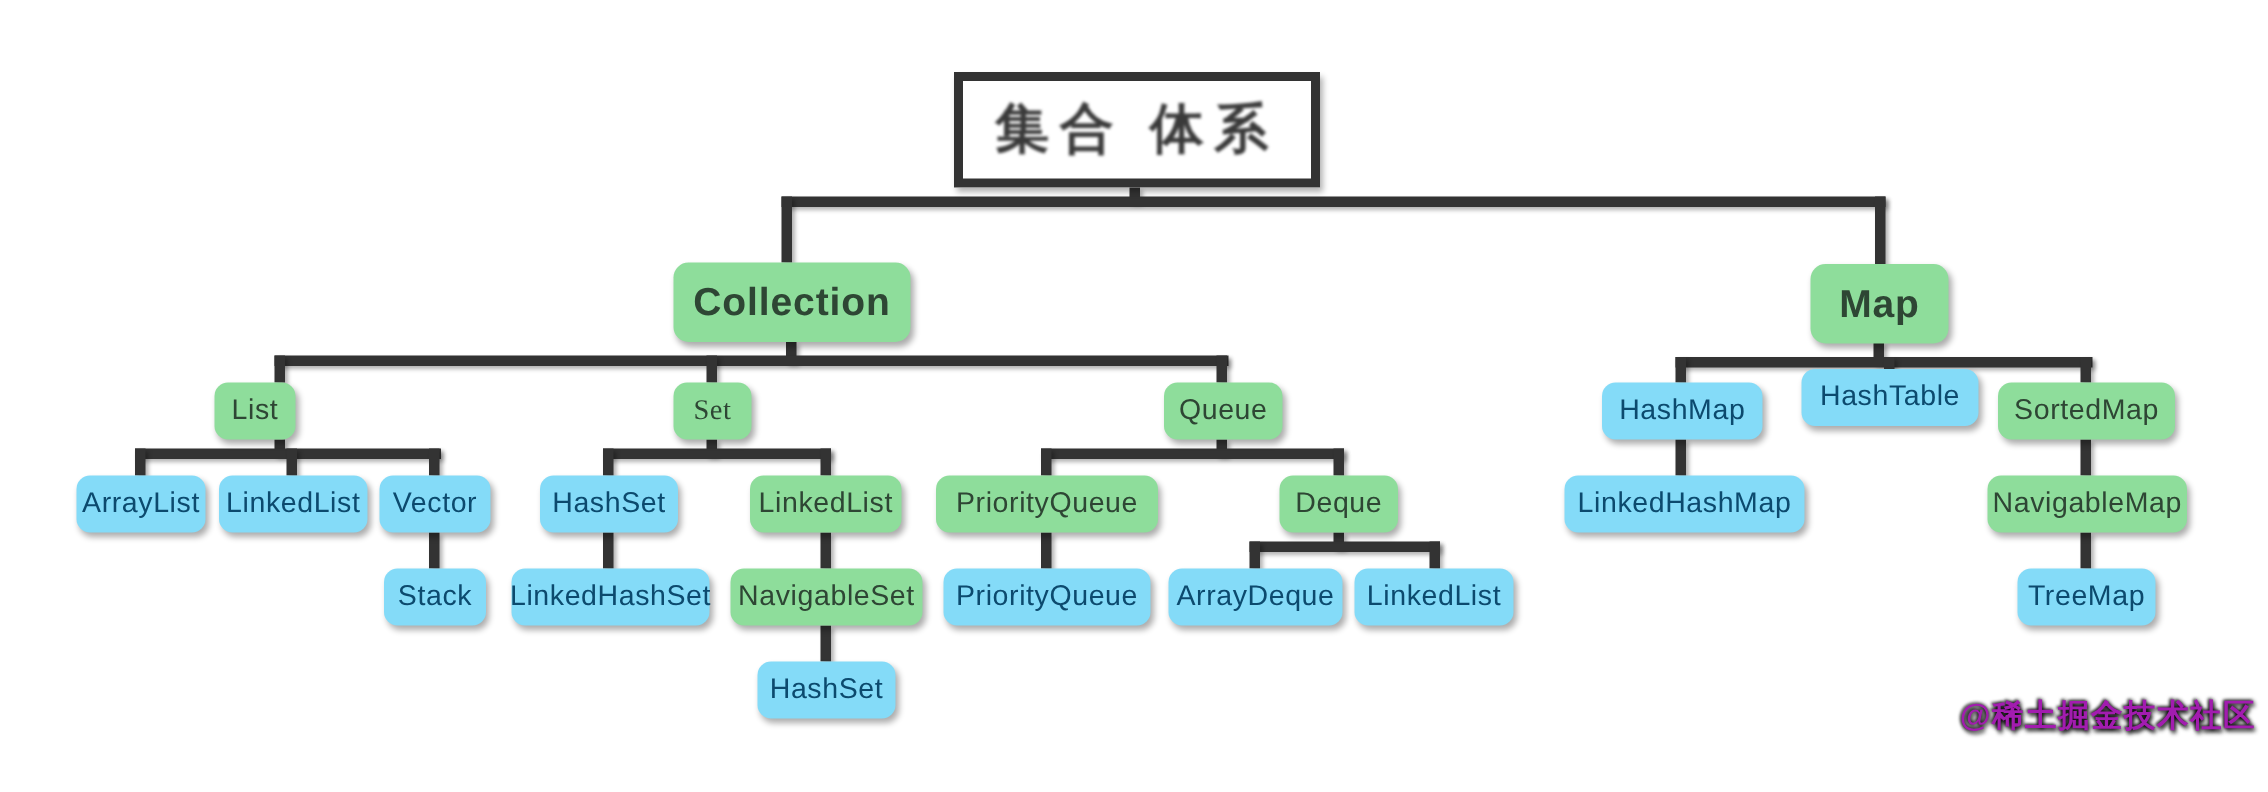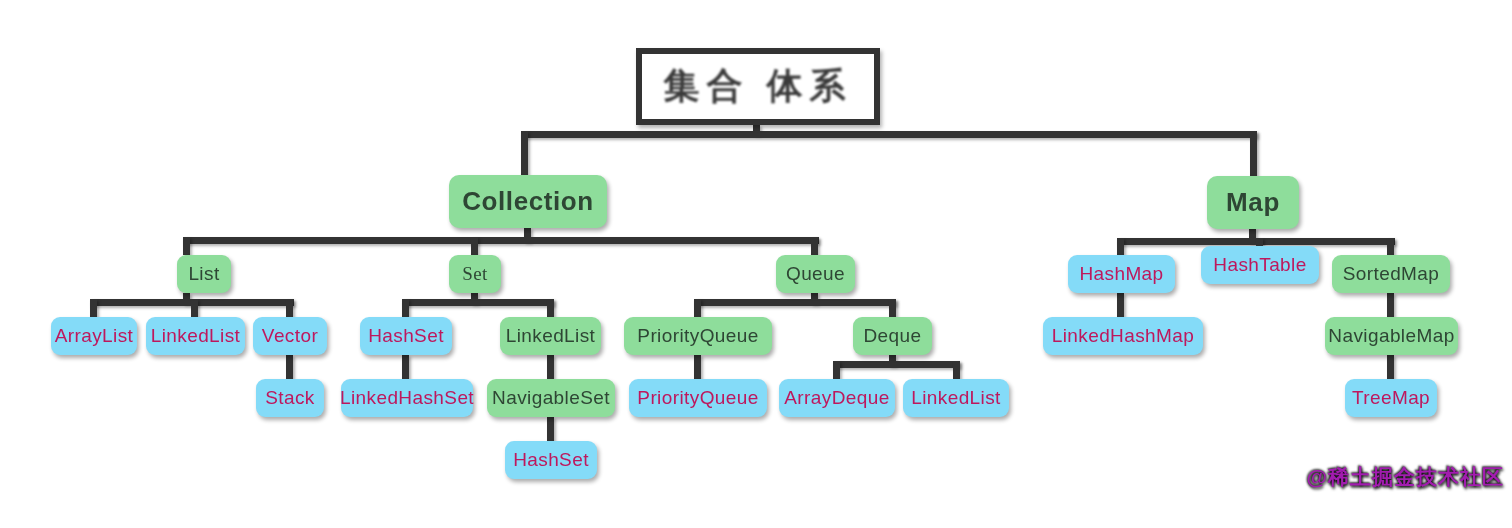--- a/index.html
+++ b/index.html
@@ -8,21 +8,21 @@
     font-family:"Liberation Sans","DejaVu Sans",sans-serif;
   }
   
   .node{
     position:absolute;height:38px;display:flex;align-items:center;justify-content:center;
     border-radius:9px;font-size:19px;font-weight:500;letter-spacing:.4px;
     box-shadow:2px 3px 4px rgba(0,0,0,.33);
     white-space:nowrap;
   }
   .green{background:#8edd9b;color:#2e4634;}
-  .blue{background:#84dbf8;color:#be185d;}
+  .blue{background:#84dbf8;color:#0c4a6e;}
   .big{height:53px;font-size:26px;font-weight:600;border-radius:10px;letter-spacing:.6px;}
   
   .root{
     position:absolute;left:636px;top:48px;width:244px;height:77px;box-sizing:border-box;
     border:6px solid #333;background:transparent;display:flex;align-items:center;justify-content:center;
     color:#3a3a3a;font-size:36px;font-weight:700;letter-spacing:7px;
     box-shadow:2px 3px 4px rgba(0,0,0,.3);
   }
   .root span{filter:blur(1.2px);}
   
@@ -88,21 +88,21 @@
   <div class="cv" style="left:1387px;top:355px;height:24px;"></div>
   <div class="cv" style="left:547px;top:417px;height:24px;"></div>
 
   <div class="root">
     <span>集合 体系</span>
   </div>
 
   <div class="node big green" style="left:449px;top:175px;width:158px;">Collection</div>
   <div class="node big green" style="left:1207px;top:176px;width:92px;">Map</div>
 
-  <div class="node green" style="left:177px;top:255px;width:54px;">List</div>
+  <div class="node green" style="left:143px;top:255px;width:54px;">List</div>
   <div class="node green" style="left:449px;top:255px;width:52px;font-family:Liberation Serif, serif;">Set</div>
   <div class="node green" style="left:776px;top:255px;width:79px;">Queue</div>
   <div class="node blue" style="left:1068px;top:255px;width:107px;">HashMap</div>
   <div class="node blue" style="left:1201px;top:246px;width:118px;">HashTable</div>
   <div class="node green" style="left:1332px;top:255px;width:118px;">SortedMap</div>
 
   <div class="node blue" style="left:51px;top:317px;width:86px;">ArrayList</div>
   <div class="node blue" style="left:146px;top:317px;width:99px;">LinkedList</div>
   <div class="node blue" style="left:253px;top:317px;width:74px;">Vector</div>
   <div class="node blue" style="left:360px;top:317px;width:92px;">HashSet</div>

